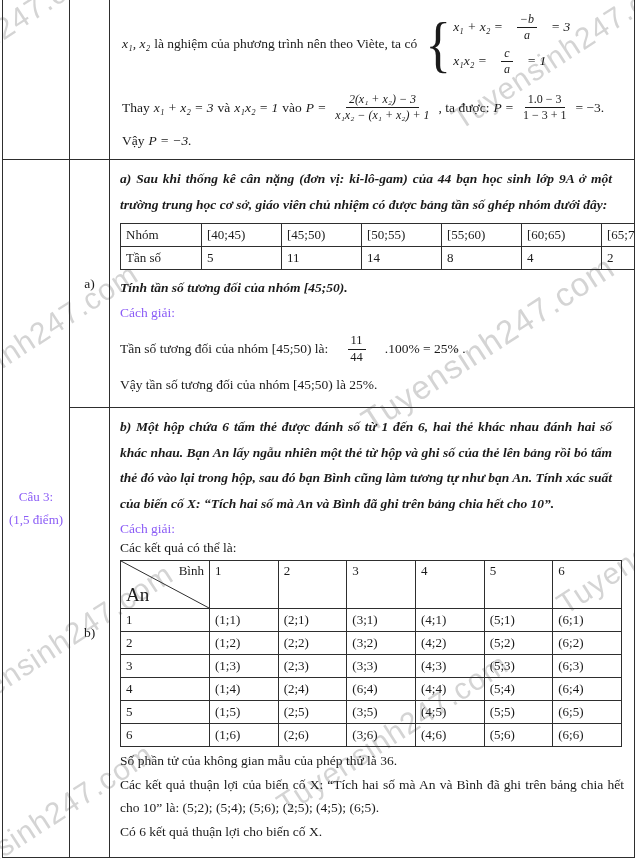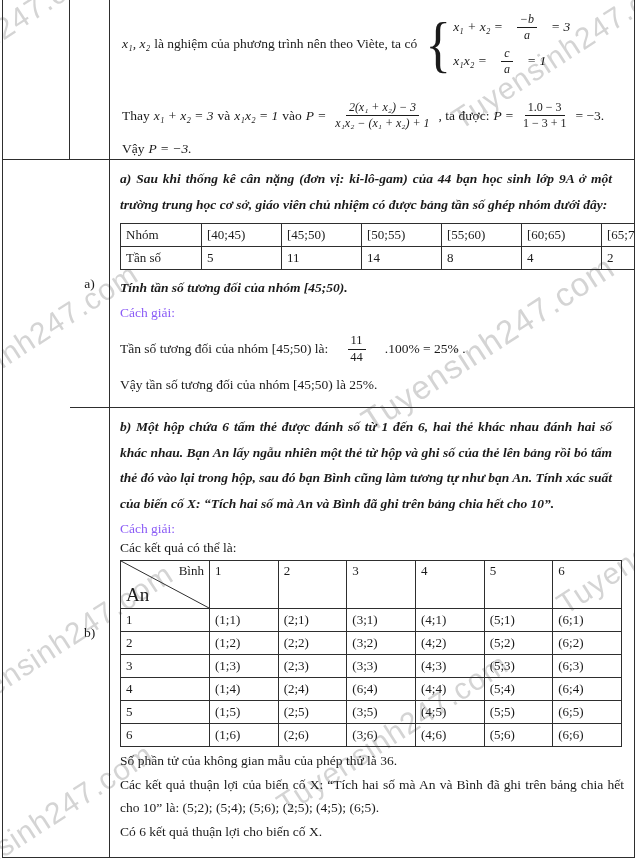--- a/index.html
+++ b/index.html
@@ -38,21 +38,21 @@
   .mline{display:flex; align-items:center; gap:4px; flex-wrap:nowrap;}
   .math{font-style:italic;}
   .frac{display:inline-flex; flex-direction:column; align-items:center; font-size:12px; line-height:1.25; margin:0 2px;}
   .frac .num{border-bottom:1px solid #1b1b1b; padding:0 3px;}
   .frac .den{padding:0 3px;}
   .system{display:flex; align-items:center; margin-left:4px;}
   .brace{font-size:54px; font-weight:400; line-height:1; transform:scaleY(1.15); margin-right:2px;}
   .eqs{display:flex; flex-direction:column; gap:3px;}
   .eq{display:flex; align-items:center; gap:12px;}
   .viete-line1{margin-top:4px; min-height:72px;}
-  .viete-line2{margin-top:20px;}
+  .viete-line2{margin-top:12px;}
   .viete-line3{margin-top:10px;}
   
   .stmt{font-weight:bold; font-style:italic; text-align:justify; line-height:1.95; margin:2px 12px 4px 0;}
   .plain{margin:3px 0;}
   .sol-label{margin:4px 0 2px 0;}
   
   table{border-collapse:collapse; table-layout:fixed;}
   td{border:1px solid #2e2e2e; font-size:13px; padding:0 5px;}
   .freq-table{width:562px; margin:3px 0 5px 0;}
   .freq-table td{height:22px; vertical-align:middle; text-align:left;}
@@ -133,20 +133,24 @@
             <span class="den">1 − 3 + 1</span>
           </span>
         <span>= −3.</span>
       </div>
       <div class="mline viete-line3">
         <span>Vậy</span>
         <span class="math">P = −3.</span>
       </div>
     </div>
 
+    <div class="cell cell-b1 br red q-title">
+      <span>Câu 3:</span>
+      <span>(1,5 điểm)</span>
+    </div>
 
     <div class="cell cell-b2 br bb">
       <span>a)</span>
     </div>
     <div class="cell cell-b3 bb">
       <p class="stmt">a) Sau khi thống kê cân nặng (đơn vị: ki-lô-gam) của 44 bạn học sinh lớp 9A ở một trường trung học cơ sở, giáo viên chủ nhiệm có được bảng tần số ghép nhóm dưới đây:</p>
       <table class="freq-table">
         <tbody>
           <tr>
             <td>Nhóm</td>

